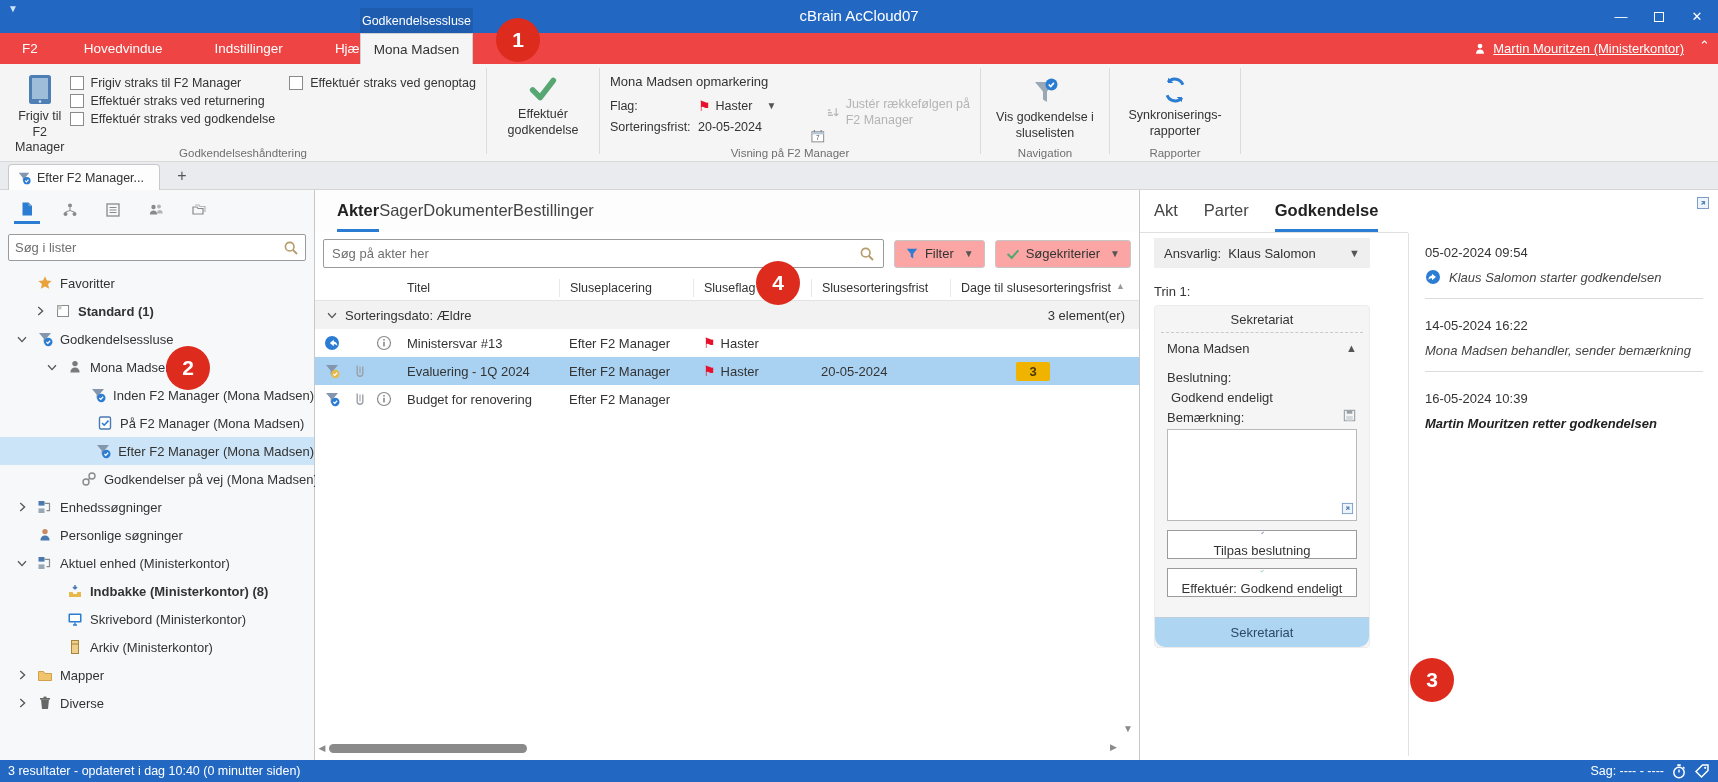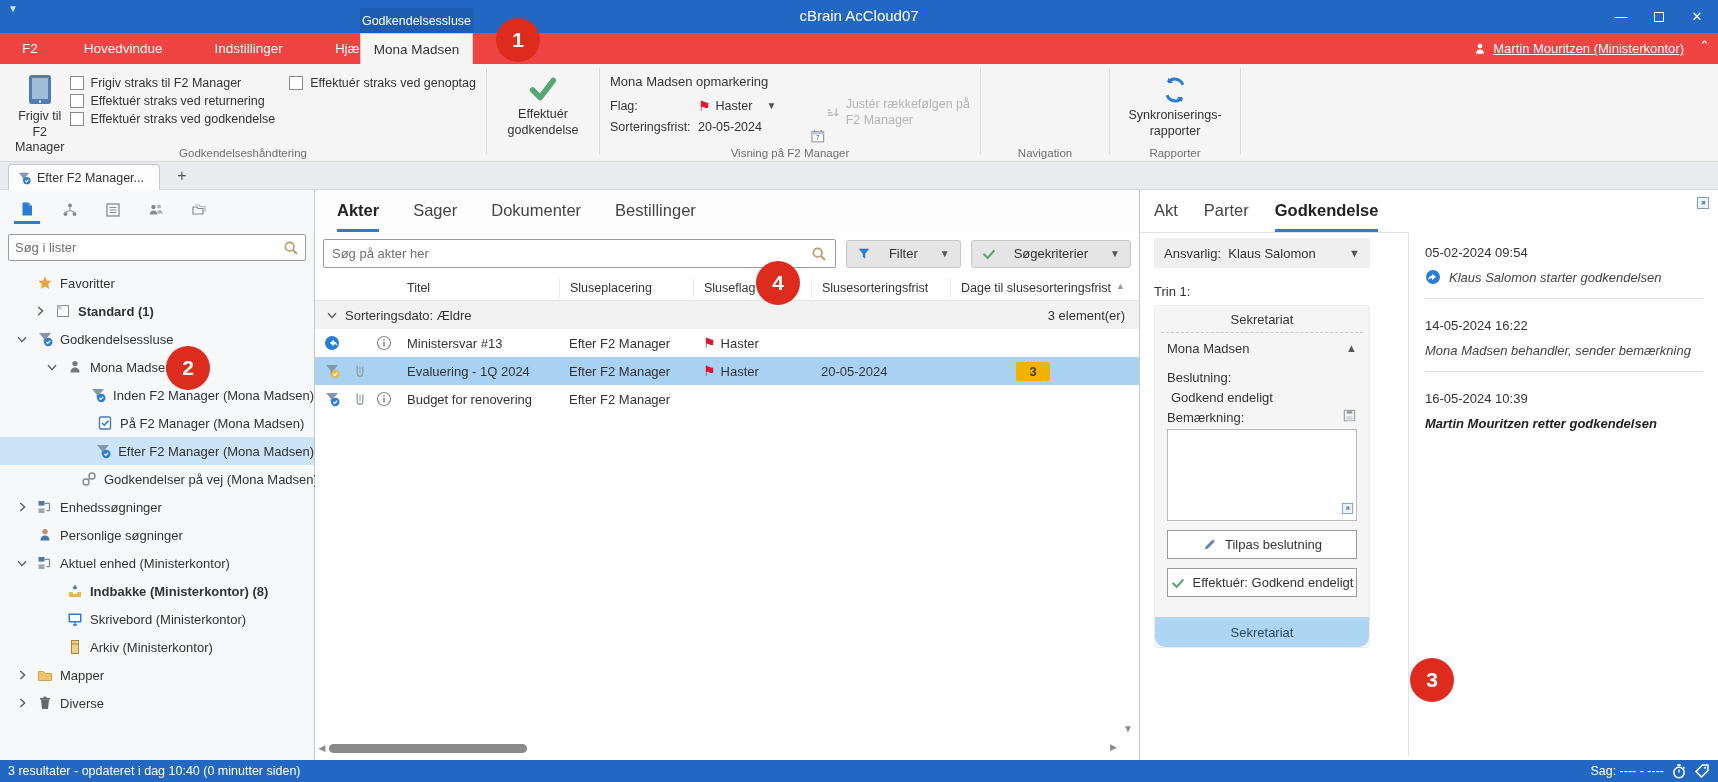--- a/index.html
+++ b/index.html
@@ -71,29 +71,29 @@
   .tree { font-size:13px; color:#333; }
   .trow { height:28px; display:flex; align-items:center; gap:7px; white-space:nowrap; }
   .trow .exp { width:16px; display:flex; justify-content:center; color:#555; }
   .trow.sel { background:#cce4f7; }
   .trow.b { font-weight:bold; }
   .ic16 { width:16px; height:16px; flex:none; }
   .ic14 { width:14px; height:14px; flex:none; }
 
   
   .listpanel { position:absolute; left:315px; top:190px; width:825px; height:570px; background:#fff; border-right:1px solid #c8c8c8; }
-  .ptabs { height:42px; display:flex; align-items:flex-end; gap:34px; padding:0 0 0 22px; background:#fdfdfd; }
+  .ptabs { height:42px; display:flex; align-items:flex-end; padding:0 0 0 22px; background:#fdfdfd; }
   .ptab { font-size:16.5px; color:#444; padding-bottom:9px; border-bottom:3px solid transparent; }
   .ptab.active { color:#222; font-weight:bold; border-bottom-color:#2b7cd3; }
   .lsearchrow { display:flex; align-items:center; gap:10px; padding:7px 8px 7px 8px; }
   .lsearch { width:592px; height:29px; background:#fff; border:1px solid #9b9b9b; border-radius:2px; display:flex; align-items:center; padding:0 8px; }
   .lsearch input { flex:1; border:none; outline:none; font-size:13px; color:#333; font-family:"Liberation Sans",sans-serif; }
   .lsearch input::placeholder { color:#6f6f6f; opacity:1; }
-  .fbtn { height:28px; background:#e5e5e5; border:1px solid #c6c6c6; border-radius:3px; display:flex; align-items:center;
-          gap:18px; padding:12px 10px; font-size:13px; color:#333; }
+  .fbtn { height:28px; background:#fca5a5; border:1px solid #c6c6c6; border-radius:3px; display:flex; align-items:center;
+          gap:6px; padding:12px 10px; font-size:13px; color:#333; }
   .lgrid { display:grid; grid-template-columns:34px 22px 26px 162px 134px 118px 139px 1fr; align-items:center; }
   .lheader { height:26px; border-bottom:1px solid #e3e3e3; font-size:12.5px; color:#333; position:relative; }
   .lheader .hcell { padding-left:10px; border-left:1px solid #e8e8e8; height:18px; line-height:18px; white-space:nowrap; overflow:visible; }
   .lheader .hcell.noline { border-left:none; }
   .sort-asc { position:absolute; right:14px; top:6px; color:#9a9a9a; font-size:9px; }
   .lgroup { height:28px; background:#f2f2f2; display:flex; align-items:center; font-size:13px; color:#333; padding:0 14px 0 10px; }
   .lgroup .cnt { margin-left:auto; color:#333; }
   .lrow { height:28px; font-size:13px; color:#333; }
   .lrow.sel { background:#a9d2f2; }
   .lrow .cell { padding-left:10px; white-space:nowrap; overflow:hidden; }
@@ -123,21 +123,21 @@
   .srow-person .chev { margin-left:auto; color:#555; font-size:11px; }
   .sbody { padding:4px 12px 10px 12px; font-size:13px; color:#333; }
   .sbody .lab { height:20px; display:flex; align-items:center; }
   .sbody .val { height:20px; display:flex; align-items:center; padding-left:4px; }
   .bem-row { height:20px; display:flex; align-items:center; }
   .bem-row .flop { margin-left:auto; }
   .bem-area { position:relative; height:92px; background:#fff; border:1px solid #b9b9b9; margin-top:2px; }
   .bem-area textarea { width:100%; height:100%; border:none; resize:none; outline:none; font-family:"Liberation Sans",sans-serif; }
   .bem-expand { position:absolute; right:2px; bottom:2px; }
   .sbtn { height:29px; background:#fff; border:1px solid #9b9b9b; display:flex; align-items:center; justify-content:center;
-          gap:8px; font-size:13px; color:#333; margin-top:9px; }
+          gap:8px; font-size:13px; color:#333; margin-top:9px;flex-direction:column; }
   .sfoot { height:30px; background:#aed6f2; display:flex; align-items:center; justify-content:center; font-size:13px;
            color:#2a4a66; border-radius:0 0 10px 10px; margin-top:10px; border-top:1px dashed #c9c9c9; }
   .logcol { position:absolute; left:285px; top:48px; width:278px; font-size:13px; color:#333; }
   .logentry { padding:2px 0 0 0; }
   .logdate { height:24px; display:flex; align-items:center; }
   .logtext { min-height:26px; display:flex; align-items:center; gap:8px; font-style:italic; color:#444; }
   .logtext.bold { font-weight:bold; color:#222; }
   .logsep { border-top:1px solid #dcdcdc; margin:8px 0 12px 0; }
 
   
@@ -417,20 +417,26 @@
         <svg width="22" height="22" viewBox="0 0 22 22">
             <use href="#g-sortdis"></use>
           </svg>
         <span>Justér rækkefølgen på F2 Manager</span>
       </div>
       <div class="glabel">Visning på F2 Manager</div>
     </div>
     <div class="rsep"></div>
 
     <div class="rgroup" style="width:128px">
+      <div class="twoline-btn">
+        <svg width="30" height="30" viewBox="0 0 30 30">
+            <use href="#g-funnel-big"></use>
+          </svg>
+        <span>Vis godkendelse i sluselisten</span>
+      </div>
       <div class="glabel">Navigation</div>
     </div>
     <div class="rsep"></div>
 
     <div class="rgroup" style="width:130px">
       <div class="twoline-btn">
         <svg width="28" height="28" viewBox="0 0 32 32">
             <use href="#g-sync"></use>
           </svg>
         <span>Synkroniserings-rapporter</span>

